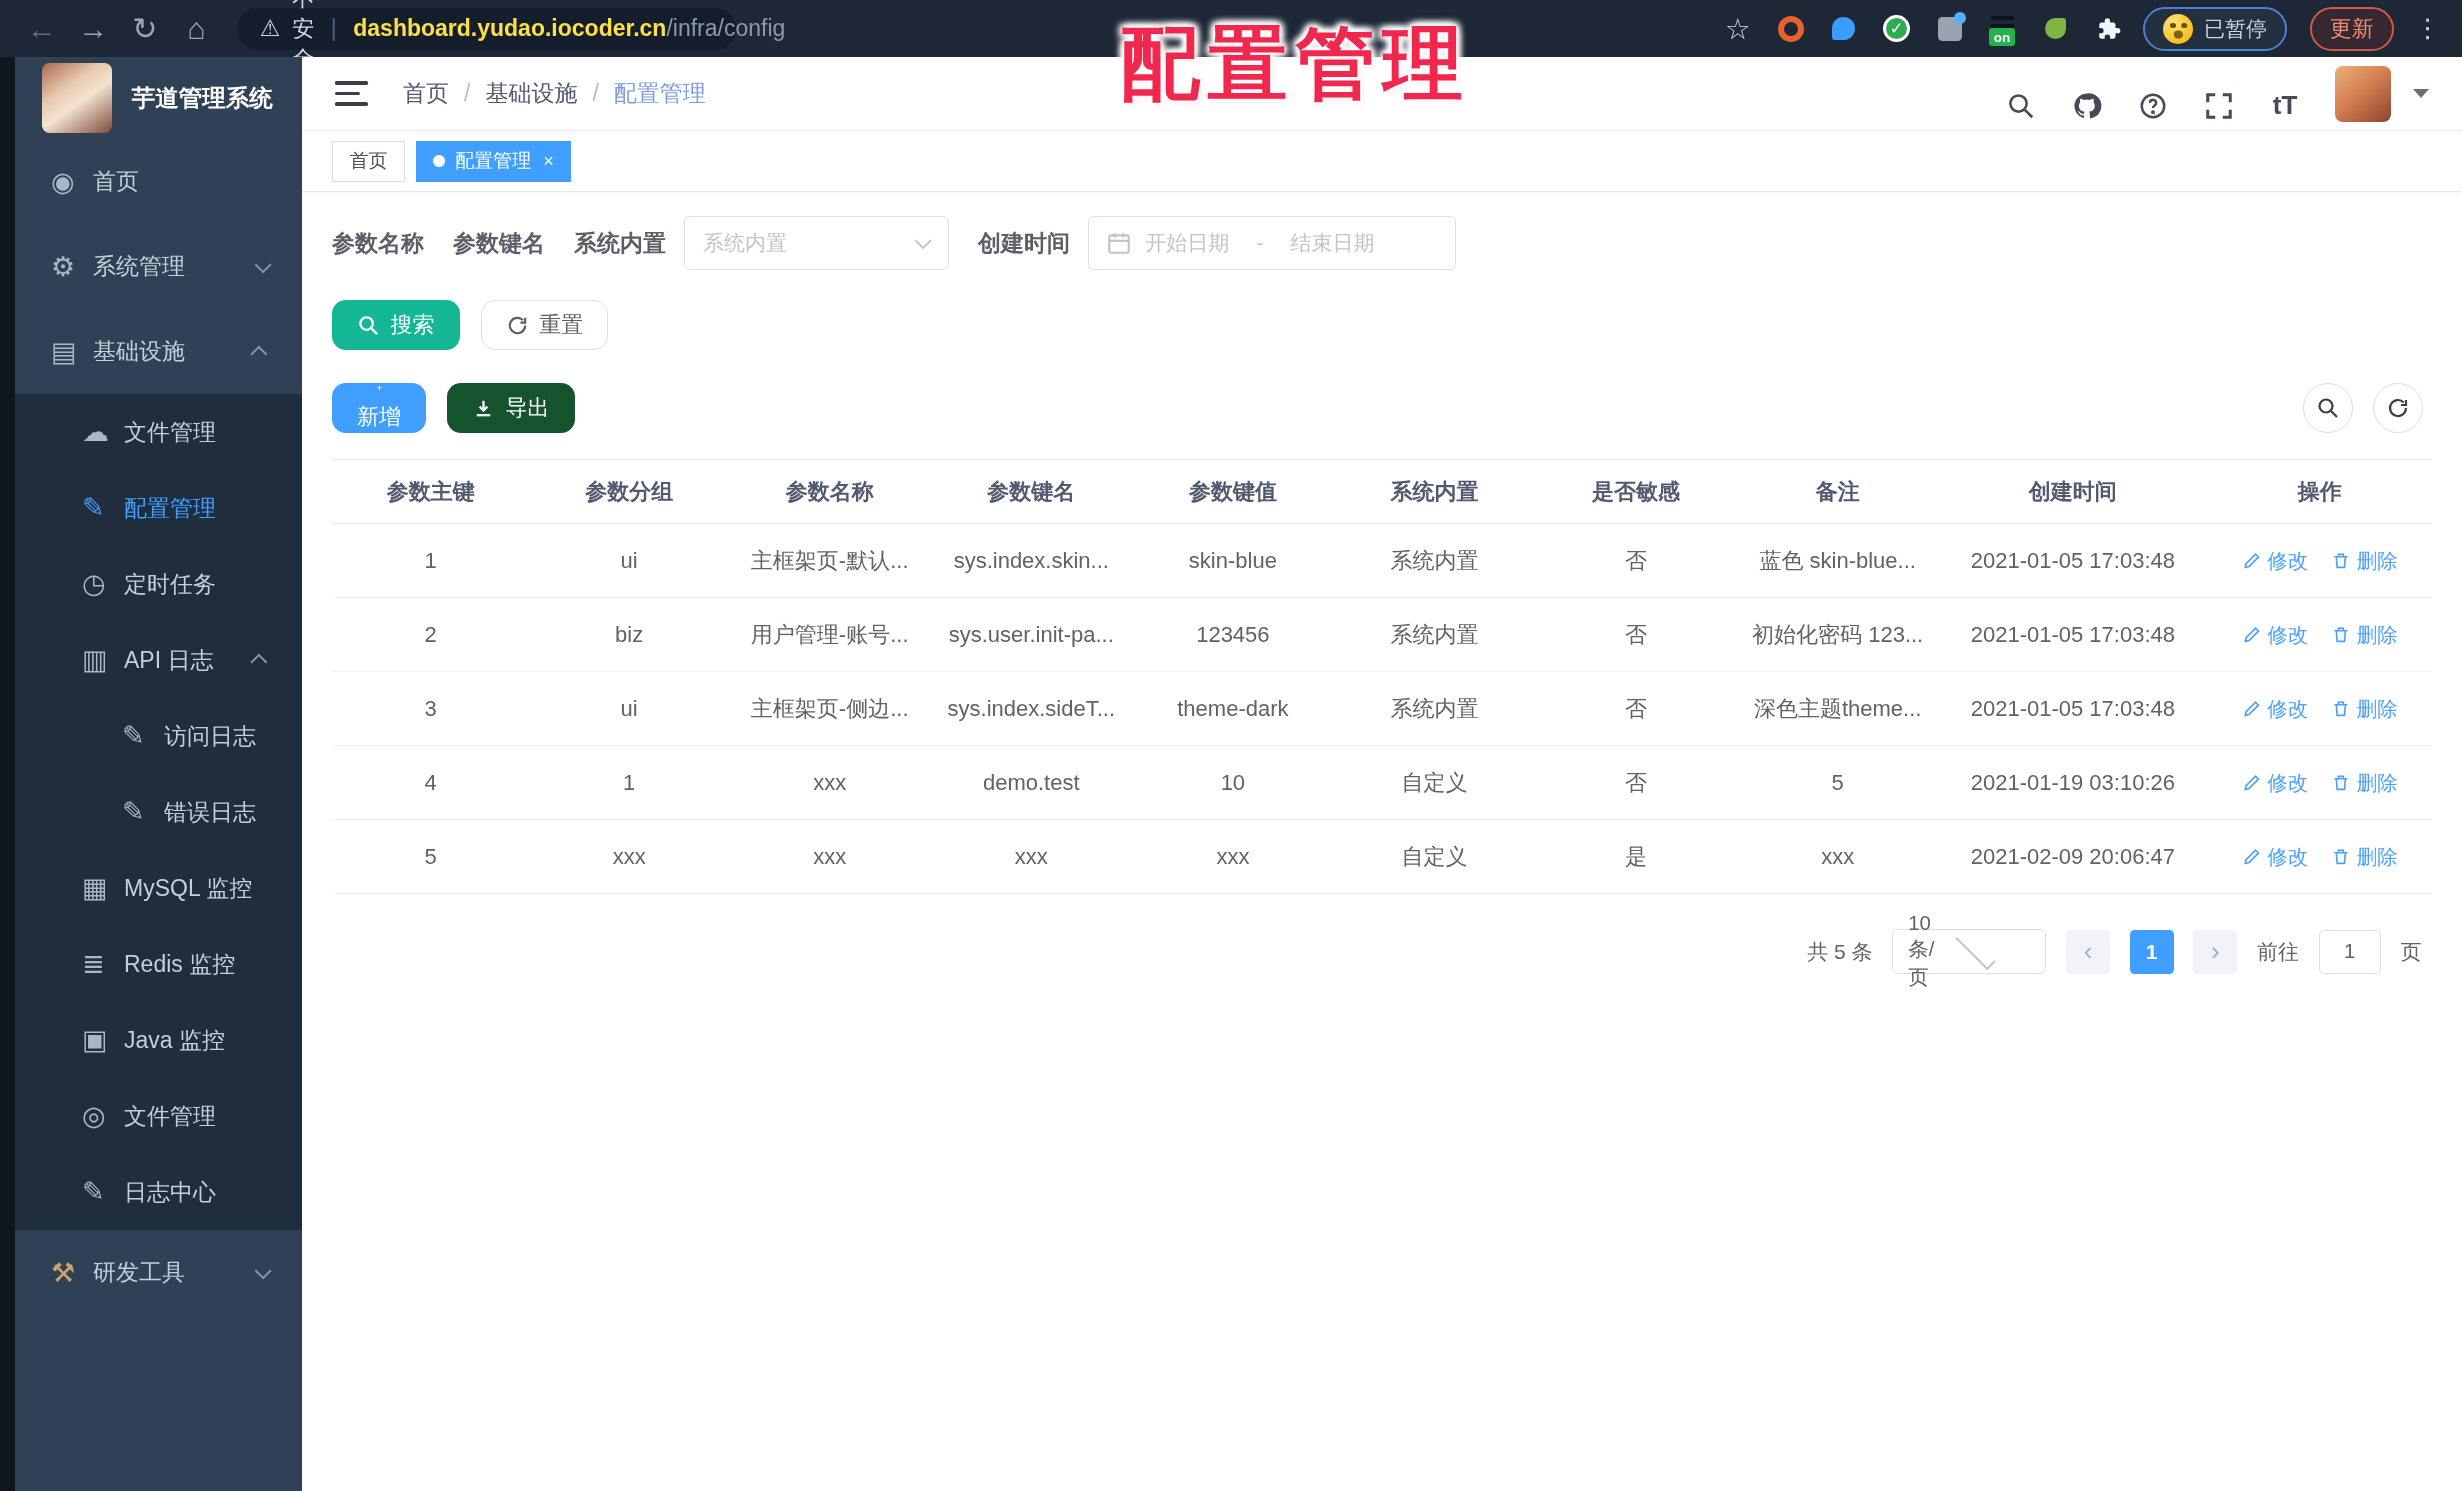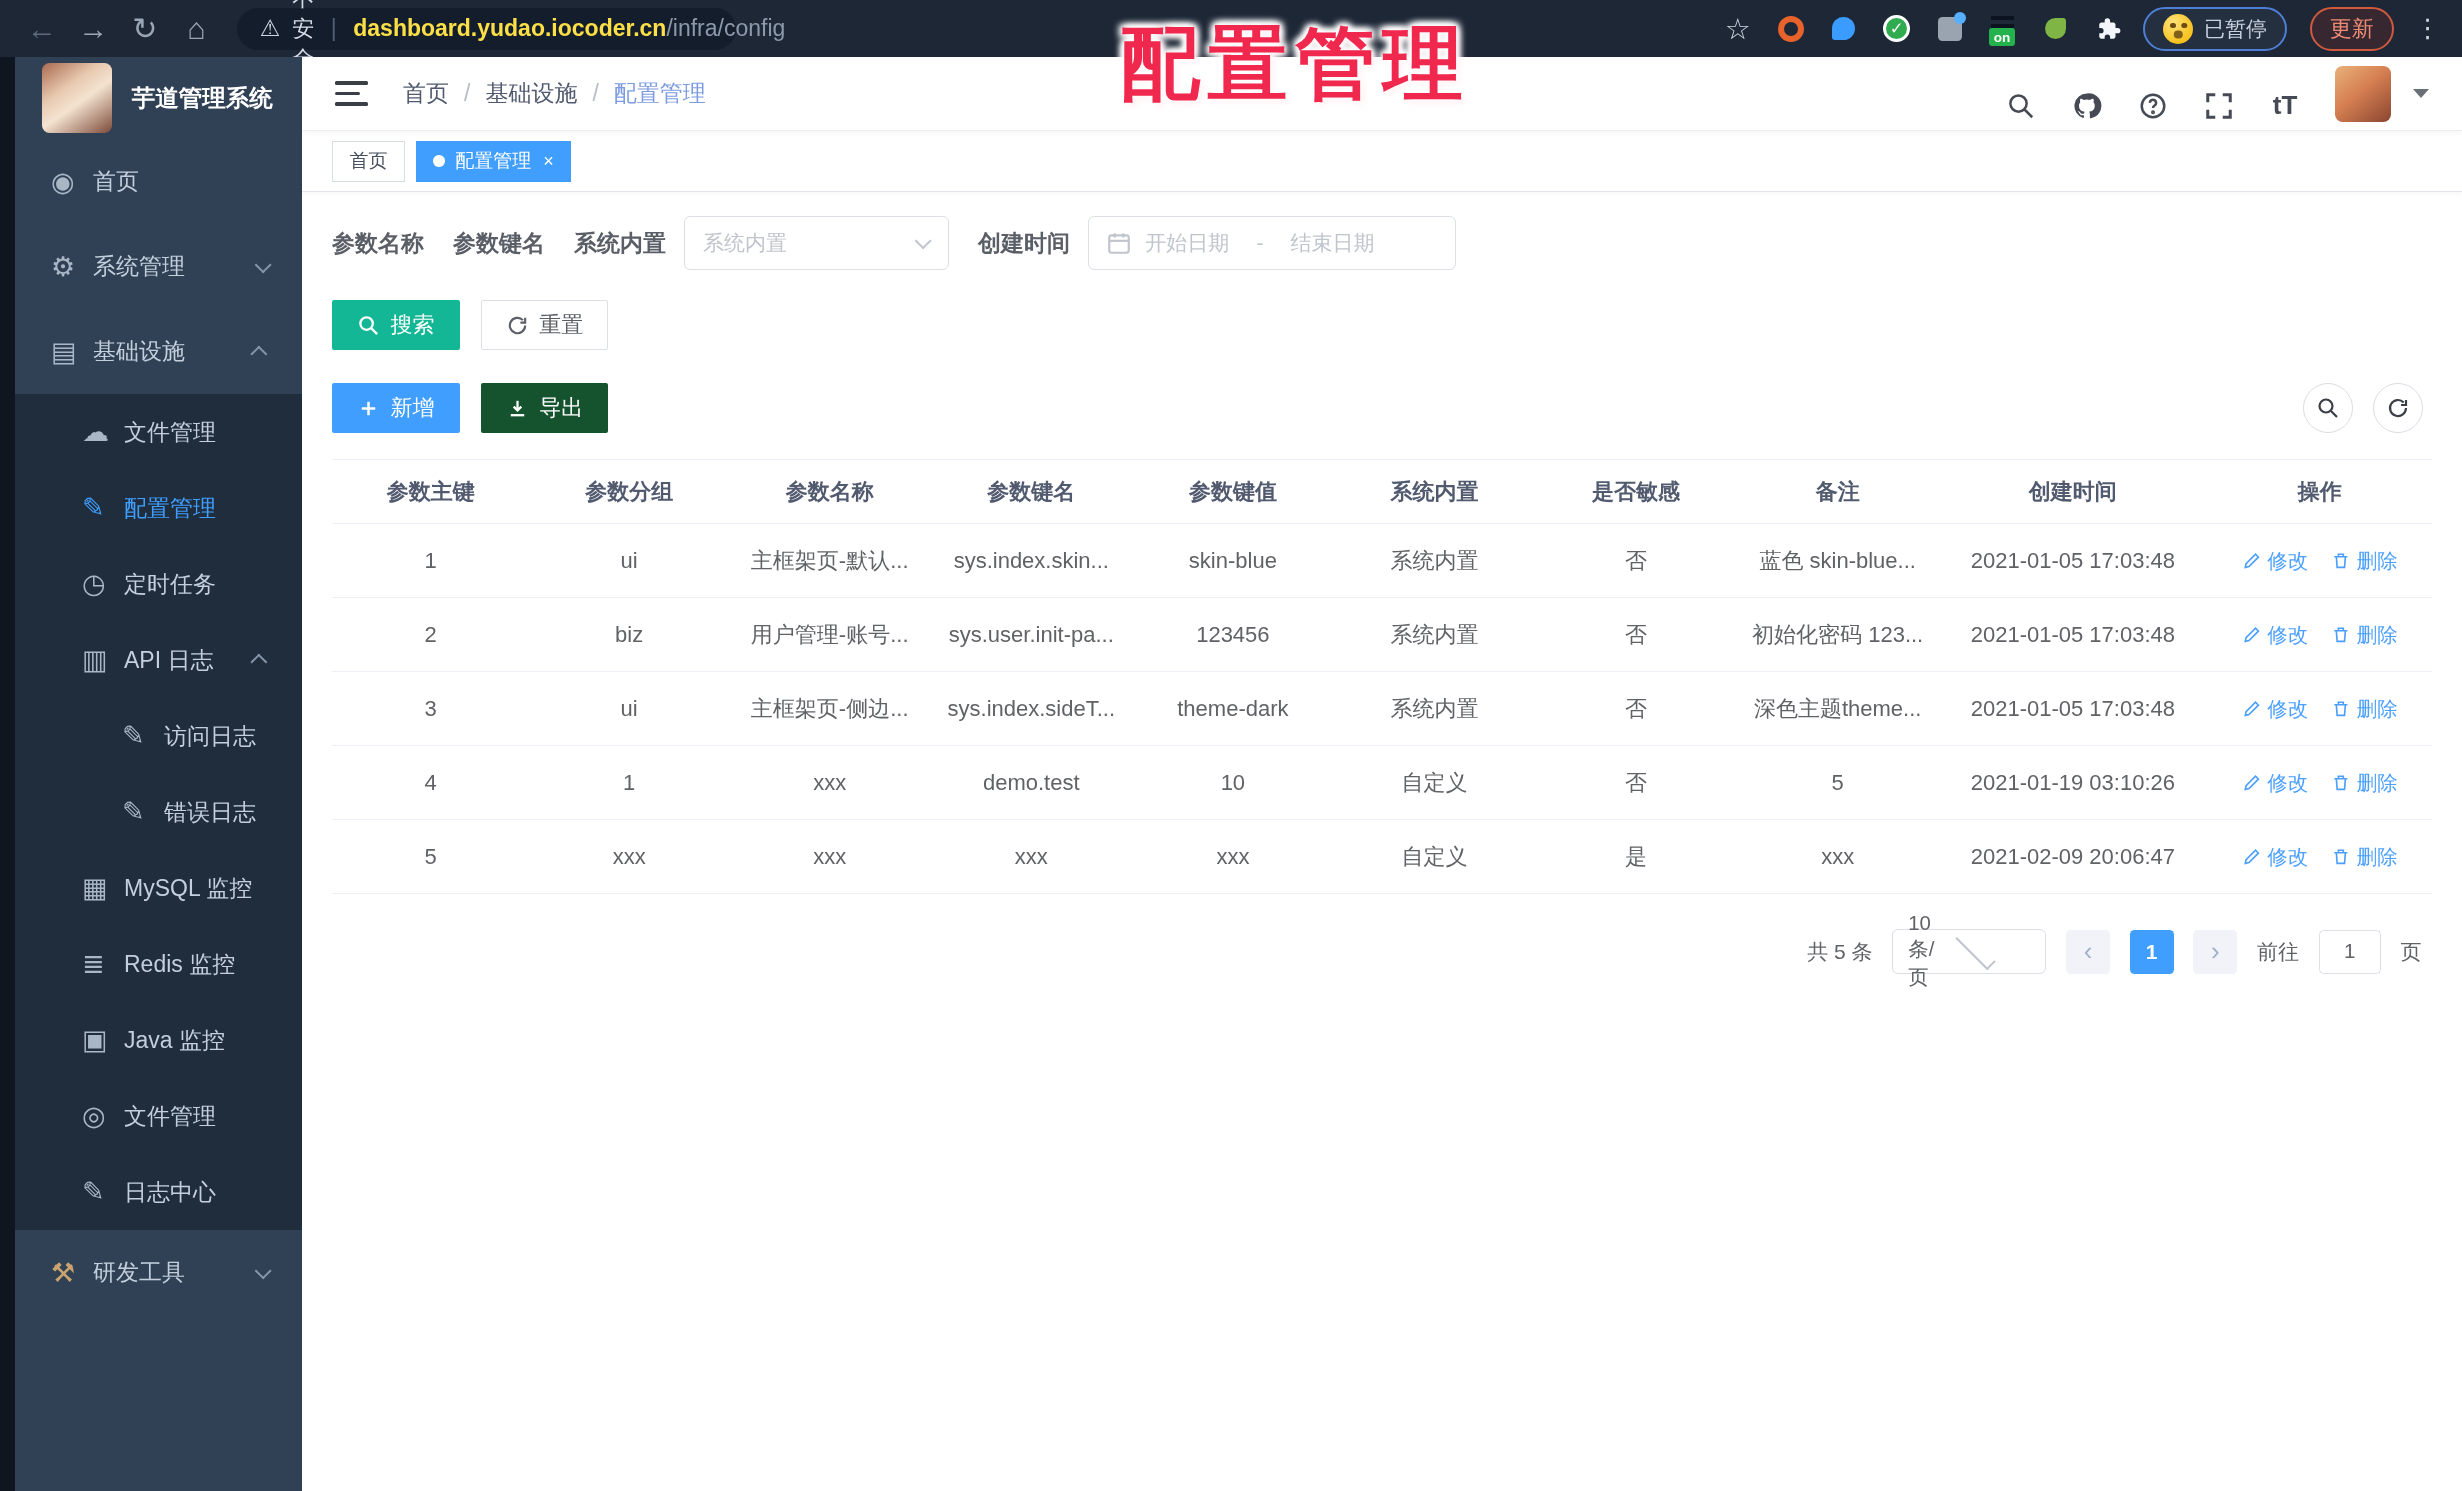--- a/index.html
+++ b/index.html
@@ -117,26 +117,26 @@
   .selbox .ph { font-size:21px; color:#c0c4cc; flex:1; }
   .selbox .chev, .datebox .chev { margin-right:3px; border-color:#c0c4cc; }
   .datebox { width:368px; height:54px; border:0.8px solid #dcdfe6; border-radius:6px; padding:0 16.6px;
     display:flex; align-items:center; gap:13.6px; cursor:pointer; }
   .datebox .cal { width:26px; height:26px; color:#c0c4cc; }
   .datebox .dph { font-size:21px; color:#c0c4cc; }
   .datebox .dsep { font-size:21px; color:#c0c4cc; margin:0 13.6px; }
 
   
   .btnrow { display:flex; align-items:center; gap:21px; margin-top:30px; }
-  .btn { height:50px; border-radius:2px; display:flex; align-items:center; gap:10.6px;
+  .btn { height:50px; border-radius:14px; display:flex; align-items:center; gap:10.6px;
     padding:0 24px; font-size:22px; cursor:pointer; border:0.8px solid transparent; white-space:nowrap; }
   .btn svg { width:23px; height:23px; }
   .btn-search { background:#14b795; color:#fff; }
   .btn-reset { background:#fff; color:#5a5e66; border-color:#dcdfe6; }
-  .btn-add { background:#409eff; color:#fff; }
+  .btn-add { background:#409eff; color:#fff;flex-direction:column; }
   .btn-export { background:#14532d; color:#fff; }
   .toolbar { display:flex; align-items:center; margin-top:33px; }
   .tb-right { margin-left:auto; display:flex; gap:19.7px; margin-right:9px; }
   .circ { width:50px; height:50px; border-radius:50%; border:1.5px solid #d9dde5; background:#fff;
     display:flex; align-items:center; justify-content:center; color:#3a3f47; cursor:pointer; }
   .circ svg { width:24px; height:24px; }
 
   
   table.grid { width:100%; border-collapse:collapse; margin-top:26px; table-layout:fixed; }
   .grid th { height:64px; font-size:22px; font-weight:bold; color:#515a6e; text-align:center;

